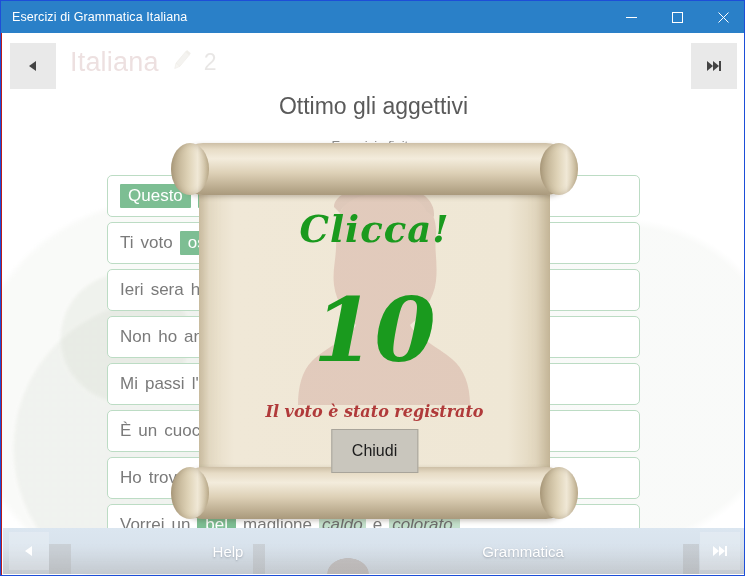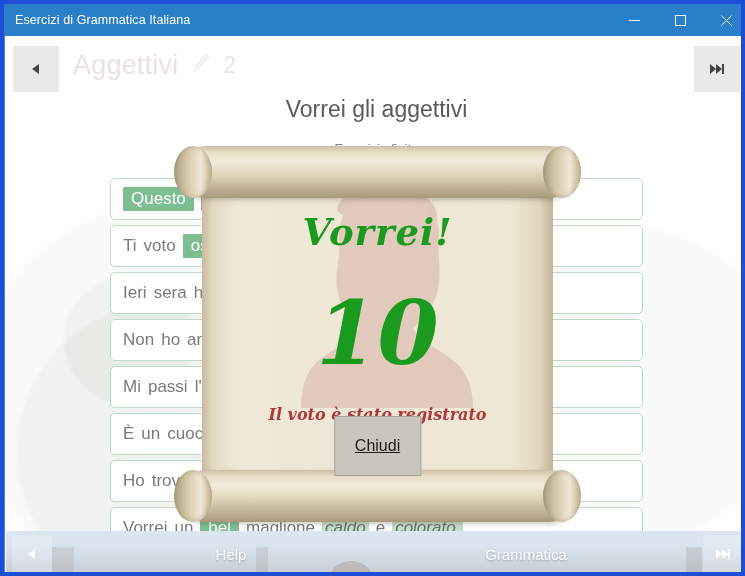--- a/index.html
+++ b/index.html
@@ -5,22 +5,22 @@
   * { box-sizing: border-box; margin: 0; padding: 0; }
   html, body {
     width: 745px; height: 576px;
     font-family: "Liberation Sans", sans-serif;
     overflow: hidden;
     background: #ffffff;
   }
   #app {
     position: relative;
     width: 745px; height: 576px;
-    background: #3b82f6;
-    border: 4px solid #1d4ed8;
+    background: #b91c1c;
+    border: 1px solid #1d4ed8;
     overflow: hidden;
   }
 
   
   .titlebar {
     position: absolute; left: 0; top: 0;
     width: 745px; height: 32px;
     background: #2a80c8;
     display: flex; align-items: center;
   }
@@ -262,30 +262,29 @@
   .modal-msg {
     position: absolute; left: 0; top: 291px; width: 395px;
     text-align: center;
     font-family: "DejaVu Serif", serif;
     font-style: italic;
     font-weight: bold;
     font-size: 16px;
     color: #b03a3a;
   }
   .modal-close {
-    position: absolute; left: 50%; top: 302px;
+    position: absolute; left: 50%; top: 318px;
     transform: translateX(-50%);
     background: #c9c6bd;
     border: 1px solid #a8a49a;
-    padding: 20px 20px;
+    padding: 12px 20px;
     font-size: 16px;
     color: #1c1c1c;
     font-family: "Liberation Sans", sans-serif;
     cursor: pointer;
-    text-decoration: underline;
   }
 </style>
 </head>
 <body>
 
 <div id="app">
 
   <div class="titlebar">
     <span class="titlebar-text">Esercizi di Grammatica Italiana</span>
     <div class="winbtns">
@@ -320,34 +319,34 @@
     </div>
     <div class="nav-btn nav-next">
       <svg width="18" height="14" viewBox="0 0 18 14">
         <polygon points="2,2 2,12 8,7" fill="#444"></polygon>
         <polygon points="8,2 8,12 14,7" fill="#444"></polygon>
         <rect x="14" y="2" width="2" height="10" fill="#444"></rect>
       </svg>
     </div>
 
     <div class="chapter-head">
-      <span class="chapter-title">Aggettivi</span>
+      <span class="chapter-title">Italiana</span>
       <span class="pencil-icon">
         <svg width="27" height="27" viewBox="0 0 27 27">
           <g transform="rotate(40 13.5 13.5)">
             <rect x="11" y="4" width="5" height="15" fill="#ded9cf" stroke="#c9c2b4" stroke-width="0.6"></rect>
             <polygon points="11,19 16,19 13.5,24" fill="#e8e3d8" stroke="#c9c2b4" stroke-width="0.6"></polygon>
             <rect x="11" y="2" width="5" height="2.5" fill="#cfc8ba"></rect>
           </g>
         </svg>
       </span>
       <span class="chapter-num">2</span>
     </div>
 
-    <div class="exercise-title">Vorrei gli aggettivi</div>
+    <div class="exercise-title">Ottimo gli aggettivi</div>
     <div class="exercise-status">Esercizio finito</div>
 
     <div class="progress-row" id="progressRow">
         <div class="pbox">5</div>
         <div class="pbox">6</div>
         <div class="pbox">7</div>
         <div class="pbox">8</div>
         <div class="pbox">9</div>
         <div class="pbox">10</div>
         <div class="pbox">11</div>
@@ -418,21 +417,21 @@
 
       <div class="roll roll-top">
         <div class="cap l"></div>
         <div class="cap r"></div>
       </div>
       <div class="roll roll-bottom">
         <div class="cap l"></div>
         <div class="cap r"></div>
       </div>
 
-      <div class="modal-head">Vorrei!</div>
+      <div class="modal-head">Clicca!</div>
       <div class="modal-score">10</div>
       <div class="modal-msg">Il voto è stato registrato</div>
       <button class="modal-close">Chiudi</button>
     </div>
 
     <div class="bottombar">
       <div class="skyline"></div>
       <div class="bb-nav bb-prev">
         <svg width="14" height="14" viewBox="0 0 14 14">
             <polygon points="10,2 10,12 3,7" fill="#fff"></polygon>

